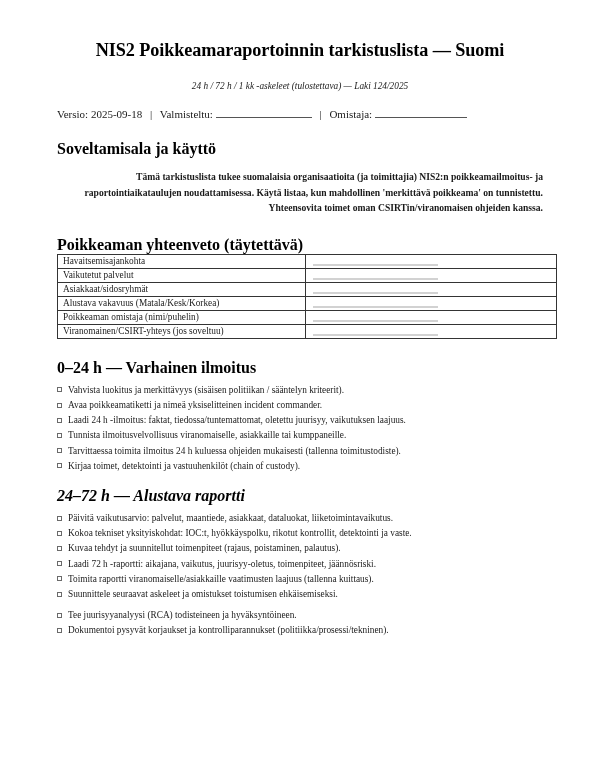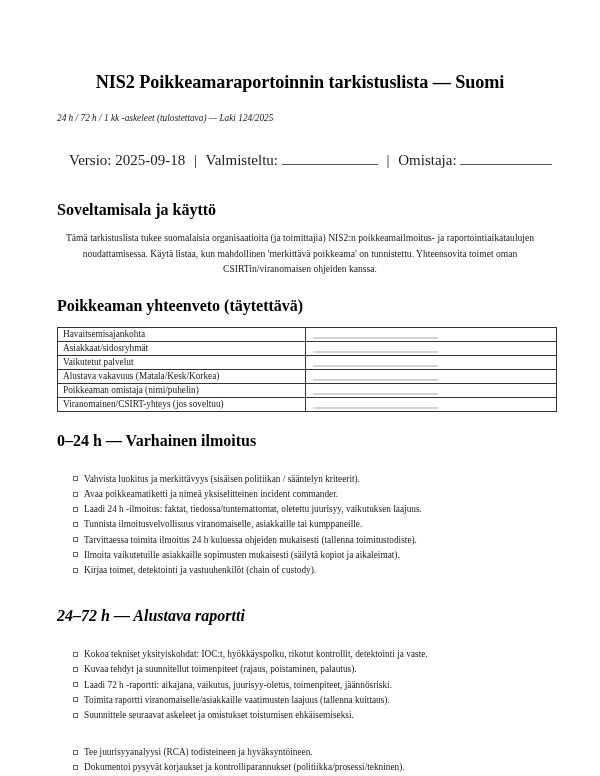--- a/index.html
+++ b/index.html
@@ -19,35 +19,35 @@
     height: 776px;
     box-sizing: border-box;
     padding: 0 57px;
     position: relative;
   }
   .doc-title {
     font-size: 18.2px;
     font-weight: bold;
     text-align: center;
     margin: 0;
-    padding-top: 72px;
+    padding-top: 40px;
     letter-spacing: -0.1px;
     color: #000000;
   }
   .doc-subtitle {
     font-size: 9.3px;
     font-style: italic;
-    text-align: left;
+    text-align: center;
     margin: 0;
     padding-top: 20px;
     color: #1a1a1a;
   }
   .meta-line {
-    font-size: 15px;
-    margin: 12px;
+    font-size: 11px;
+    margin: 0;
     padding-top: 17px;
     color: #1a1a1a;
     white-space: nowrap;
   }
   .meta-fill {
     display: inline-block;
     border-bottom: 1px solid #555555;
     vertical-align: baseline;
   }
   .meta-fill.prep { width: 96px; }
@@ -63,28 +63,29 @@
   }
   h2.section-head.tight {
     padding-top: 13px;
     font-style: italic;
   }
   p.body-text {
     font-size: 9.6px;
     line-height: 15.6px;
     margin: 0;
     padding-top: 11px;
-    text-align: center;
-    color: #1a1a1a;
+    text-align: right;
+    color: #1a1a1a;
+    font-weight: bold;
   }
 
   table.summary-table {
     width: 486px;
     border-collapse: collapse;
-    margin-top: 12px;
+    margin-top: 0;
     table-layout: fixed;
   }
   table.summary-table td {
     border: 1px solid #343434;
     height: 13px;
     padding: 0 0 0 5px;
     font-size: 9.3px;
     color: #1a1a1a;
     vertical-align: middle;
     line-height: 13px;
@@ -96,21 +97,21 @@
   .value-rule {
     display: block;
     width: 125px;
     height: 0;
     border-bottom: 2px solid #d2d2d2;
     margin-top: 7px;
   }
 
   ul.checklist {
     list-style: none;
-    margin: 16px;
+    margin: 0;
     padding: 6px 0 0 0;
   }
   ul.checklist li {
     font-size: 9.3px;
     line-height: 15.2px;
     color: #1a1a1a;
     padding-left: 11px;
     position: relative;
     white-space: nowrap;
   }
@@ -151,27 +152,27 @@
 
   <table class="summary-table">
     <tbody>
       <tr>
         <td class="label-cell">Havaitsemisajankohta</td>
         <td class="value-cell">
             <span class="value-rule"></span>
           </td>
       </tr>
       <tr>
+        <td class="label-cell">Vaikutetut palvelut</td>
+        <td class="value-cell">
+            <span class="value-rule"></span>
+          </td>
+      </tr>
+      <tr>
         <td class="label-cell">Asiakkaat/sidosryhmät</td>
-        <td class="value-cell">
-            <span class="value-rule"></span>
-          </td>
-      </tr>
-      <tr>
-        <td class="label-cell">Vaikutetut palvelut</td>
         <td class="value-cell">
             <span class="value-rule"></span>
           </td>
       </tr>
       <tr>
         <td class="label-cell">Alustava vakavuus (Matala/Kesk/Korkea)</td>
         <td class="value-cell">
             <span class="value-rule"></span>
           </td>
       </tr>
@@ -191,28 +192,27 @@
   </table>
 
   <h2 class="section-head">0–24 h — Varhainen ilmoitus</h2>
   <ul class="checklist">
     <li><span class="cb"></span><span>Vahvista luokitus ja merkittävyys (sisäisen politiikan / sääntelyn kriteerit).</span></li>
     <li><span class="cb"></span><span>Avaa poikkeamatiketti ja nimeä yksiselitteinen incident commander.</span></li>
     <li><span class="cb"></span></li>
     <li><span class="cb"></span><span>Laadi 24 h -ilmoitus: faktat, tiedossa/tuntemattomat, oletettu juurisyy, vaikutuksen laajuus.</span></li>
     <li><span class="cb"></span><span>Tunnista ilmoitusvelvollisuus viranomaiselle, asiakkaille tai kumppaneille.</span></li>
     <li><span class="cb"></span><span>Tarvittaessa toimita ilmoitus 24 h kuluessa ohjeiden mukaisesti (tallenna toimitustodiste).</span></li>
-    <li><span class="cb"></span><span>Ilmoita vaikutetuille asiakkaille sopimusten mukaisesti (säilytä kopiot ja aikaleimat).</span></li>
     <li><span class="cb"></span></li>
     <li><span class="cb"></span><span>Kirjaa toimet, detektointi ja vastuuhenkilöt (chain of custody).</span></li>
   </ul>
 
   <h2 class="section-head tight">24–72 h — Alustava raportti</h2>
   <ul class="checklist">
-    <li><span class="cb"></span></li>
+    <li><span class="cb"></span><span>Päivitä vaikutusarvio: palvelut, maantiede, asiakkaat, dataluokat, liiketoimintavaikutus.</span></li>
     <li><span class="cb"></span><span>Kokoa tekniset yksityiskohdat: IOC:t, hyökkäyspolku, rikotut kontrollit, detektointi ja vaste.</span></li>
     <li><span class="cb"></span><span>Kuvaa tehdyt ja suunnitellut toimenpiteet (rajaus, poistaminen, palautus).</span></li>
     <li><span class="cb"></span><span>Laadi 72 h -raportti: aikajana, vaikutus, juurisyy-oletus, toimenpiteet, jäännösriski.</span></li>
     <li><span class="cb"></span><span>Toimita raportti viranomaiselle/asiakkaille vaatimusten laajuus (tallenna kuittaus).</span></li>
     <li><span class="cb"></span><span>Suunnittele seuraavat askeleet ja omistukset toistumisen ehkäisemiseksi.</span></li>
   </ul>
 
   <ul class="checklist">
     <li><span class="cb"></span><span>Tee juurisyyanalyysi (RCA) todisteineen ja hyväksyntöineen.</span></li>
     <li><span class="cb"></span><span>Dokumentoi pysyvät korjaukset ja kontrolliparannukset (politiikka/prosessi/tekninen).</span></li>

